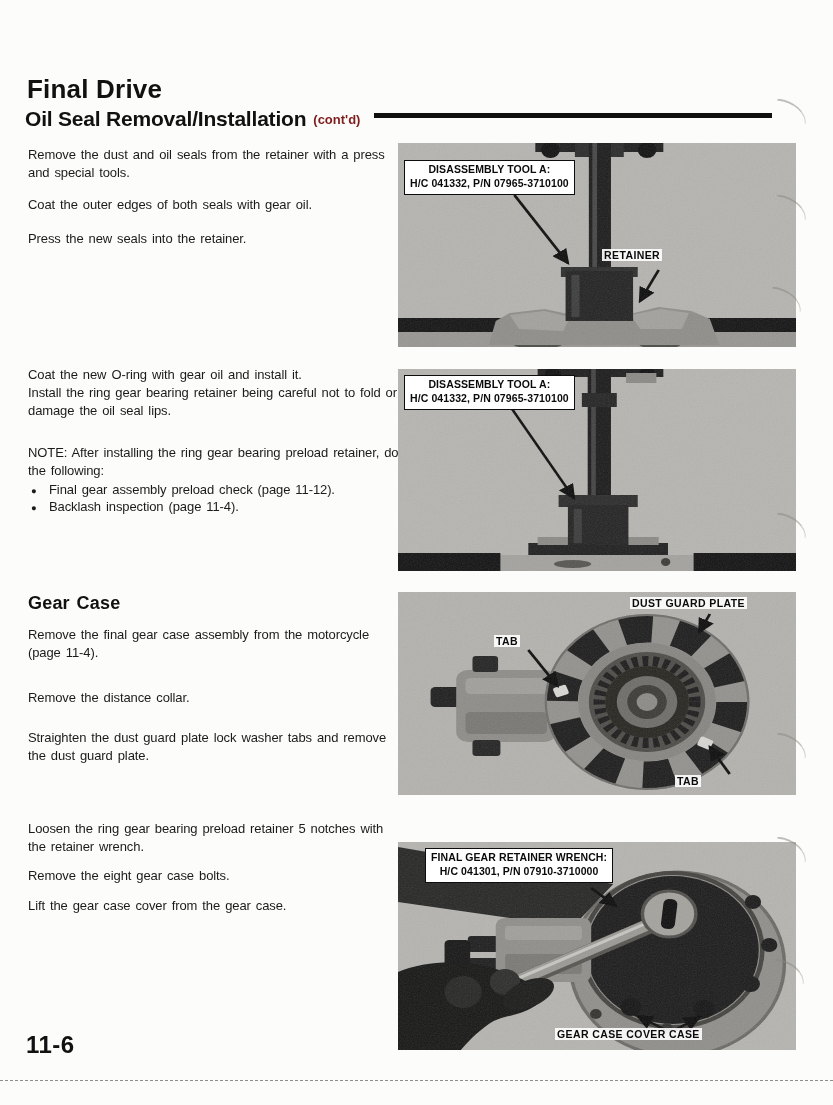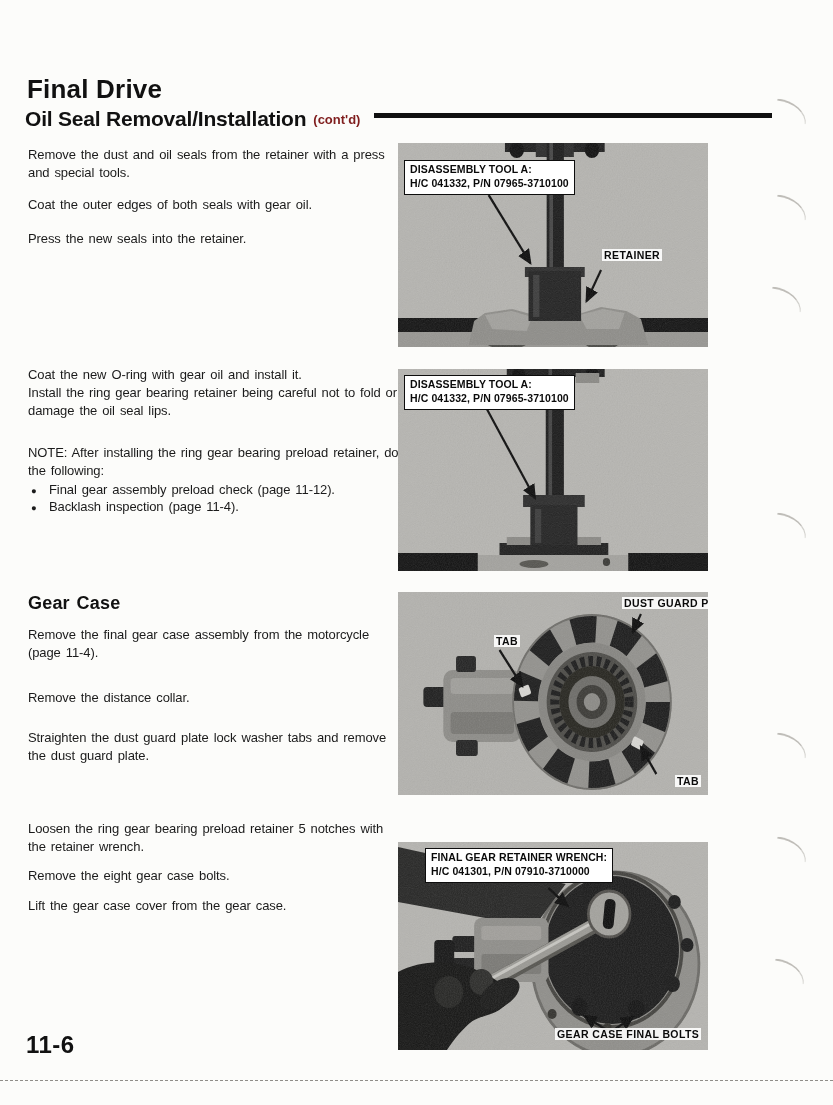--- a/index.html
+++ b/index.html
@@ -16,21 +16,21 @@
   .h-sub-suffix{font-size:13px;font-weight:bold;margin-left:7px;margin-top:5px;white-space:nowrap;color:#7f1d1d;}
   .h-rule{flex:1;height:5px;background:#101010;margin-left:14px;margin-top:6px;}
   
   .col{position:absolute;left:28px;width:374px;font-size:13px;line-height:18px;letter-spacing:-.1px;word-spacing:1.5px;color:#1b1b1b;}
   .col p{margin:0;}
   .h3{font-size:18px;font-weight:bold;letter-spacing:.2px;color:#111;margin:0;}
   ul.bullets{margin:2px 0 0 0;padding:0;list-style:none;}
   ul.bullets li{position:relative;padding-left:21px;line-height:16.5px;margin:0;}
   ul.bullets li::before{content:"\25CF";position:absolute;left:3px;top:1px;font-size:9.5px;}
   
-  .photo{position:absolute;left:398px;width:310px;background:#fca5a5;overflow:hidden;}
+  .photo{position:absolute;left:398px;width:398px;background:#fca5a5;overflow:hidden;text-align:center;}
   .photo svg{position:absolute;left:0;top:0;width:100%;height:100%;display:block;}
   .ph-box{position:absolute;z-index:3;background:#ffffff;border:1.5px solid #0d0d0d;
     padding:2px 5px 3px;font-size:10.5px;font-weight:bold;line-height:1.32;
     letter-spacing:.1px;color:#0a0a0a;white-space:nowrap;}
   .ph-tag{position:absolute;z-index:3;background:rgba(255,255,255,.9);padding:0 2px;
     font-size:10.5px;font-weight:bold;letter-spacing:.4px;color:#0a0a0a;white-space:nowrap;}
   
   .page-num{position:absolute;left:26px;top:1031px;font-size:24px;font-weight:bold;letter-spacing:.5px;color:#111;}
   .bottom-rule{position:absolute;left:0;top:1080px;width:833px;border-top:1.5px dashed #8f8d88;}
   
@@ -171,21 +171,21 @@
       <circle cx="214" cy="110" r="26" fill="#6d6c68"></circle>
       <circle cx="214" cy="110" r="17" fill="#3b3a36"></circle>
       <circle cx="214" cy="110" r="9" fill="#8b8a86"></circle>
       <rect x="134" y="94" width="12" height="10" rx="2" fill="#d8d7d3" transform="rotate(-20 140 99)"></rect>
       <rect x="258" y="146" width="12" height="10" rx="2" fill="#d8d7d3" transform="rotate(25 264 151)"></rect>
       <line x1="268" y1="22" x2="259" y2="40" stroke="#0c0c0c" stroke-width="2.4" marker-end="url(#ah)"></line>
       <line x1="112" y1="58" x2="137" y2="94" stroke="#0c0c0c" stroke-width="2.4" marker-end="url(#ah)"></line>
       <line x1="285" y1="182" x2="268" y2="155" stroke="#0c0c0c" stroke-width="2.4" marker-end="url(#ah)"></line>
       <rect width="342" height="203" filter="url(#grain)" opacity="0.16"></rect>
     </svg>
-    <div class="ph-tag" style="left:224px;top:5px">DUST GUARD PLATE</div>
+    <div class="ph-tag" style="left:232px;top:5px">DUST GUARD PLATE</div>
     <div class="ph-tag" style="left:96px;top:43px">TAB</div>
     <div class="ph-tag" style="left:277px;top:183px">TAB</div>
   </div>
 
   <div class="photo" style="top:842px;height:208px">
     <svg viewBox="0 0 342 208" preserveAspectRatio="none">
       <rect width="342" height="208" fill="#b5b4b0"></rect>
       <circle cx="240" cy="122" r="93" fill="#8f8e8a"></circle>
       <circle cx="240" cy="122" r="92" fill="none" stroke="#6b6a66" stroke-width="3"></circle>
       <circle cx="236" cy="108" r="77" fill="none" stroke="#43423e" stroke-width="4"></circle>
@@ -215,21 +215,21 @@
       <ellipse cx="112" cy="152" rx="24" ry="13" fill="#1a1a19" transform="rotate(-28 112 152)"></ellipse>
       <line x1="166" y1="46" x2="187" y2="64" stroke="#0c0c0c" stroke-width="2.4" marker-end="url(#ah)"></line>
       <line x1="230" y1="188" x2="206" y2="174" stroke="#0c0c0c" stroke-width="2.4" marker-end="url(#ah)"></line>
       <line x1="238" y1="188" x2="259" y2="175" stroke="#0c0c0c" stroke-width="2.4" marker-end="url(#ah)"></line>
       <rect width="342" height="208" filter="url(#grain)" opacity="0.16"></rect>
     </svg>
     <div class="ph-box" style="left:27px;top:6px">
       <div>FINAL GEAR RETAINER WRENCH:</div>
       <div>H/C 041301, P/N 07910-3710000</div>
     </div>
-    <div class="ph-tag" style="left:157px;top:186px">GEAR CASE FINAL BOLTS</div>
+    <div class="ph-tag" style="left:157px;top:186px">GEAR CASE COVER CASE</div>
   </div>
 
   <div class="page-num">11-6</div>
   <div class="bottom-rule"></div>
 
   <div class="arc" style="left:776px;top:100px"></div>
   <div class="arc" style="left:776px;top:196px"></div>
   <div class="arc" style="left:771px;top:288px"></div>
   <div class="arc" style="left:776px;top:514px"></div>
   <div class="arc" style="left:776px;top:734px"></div>

